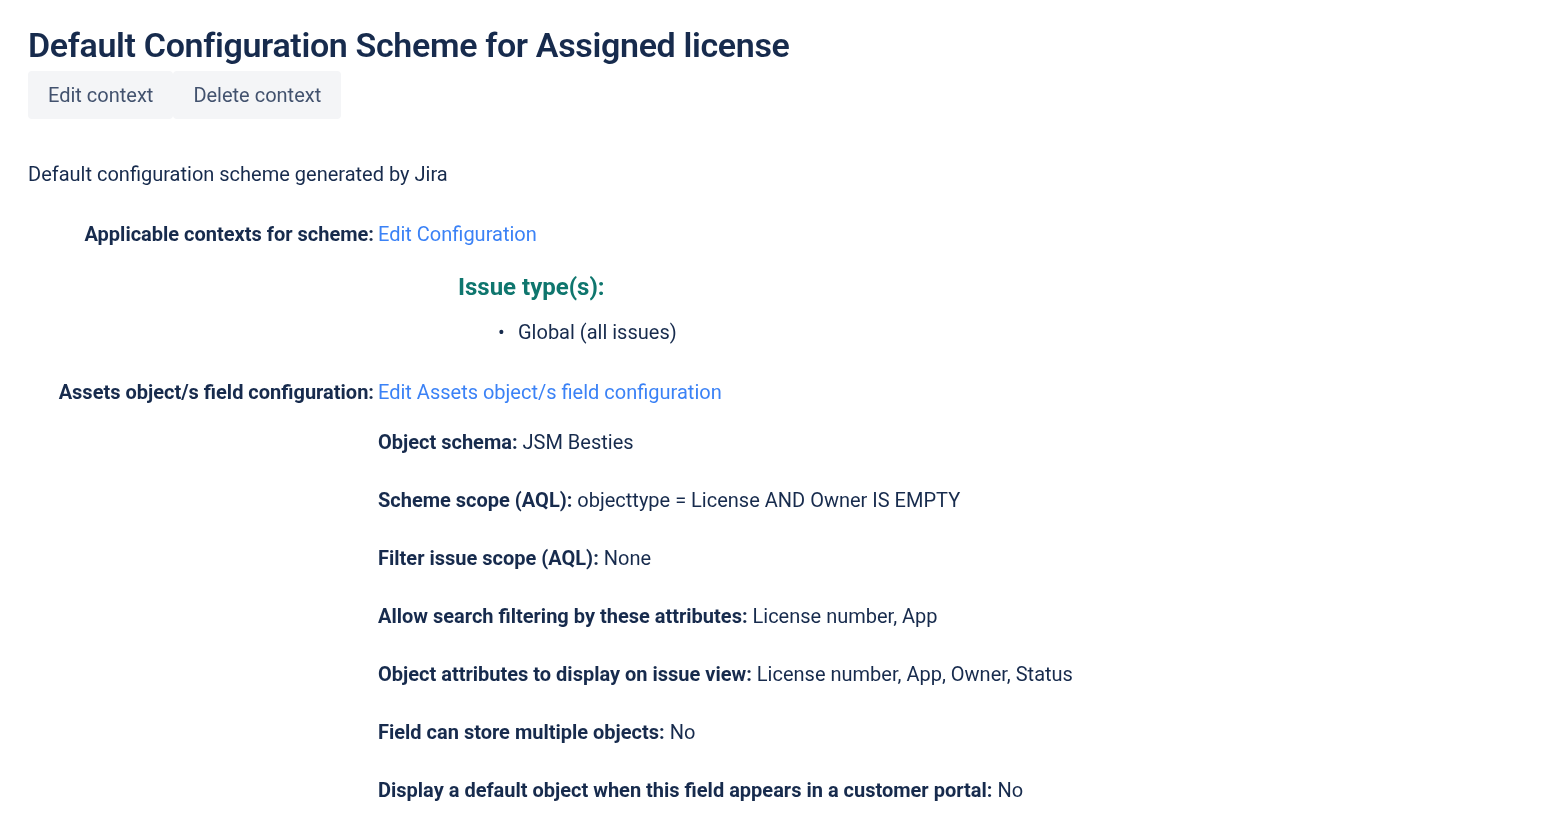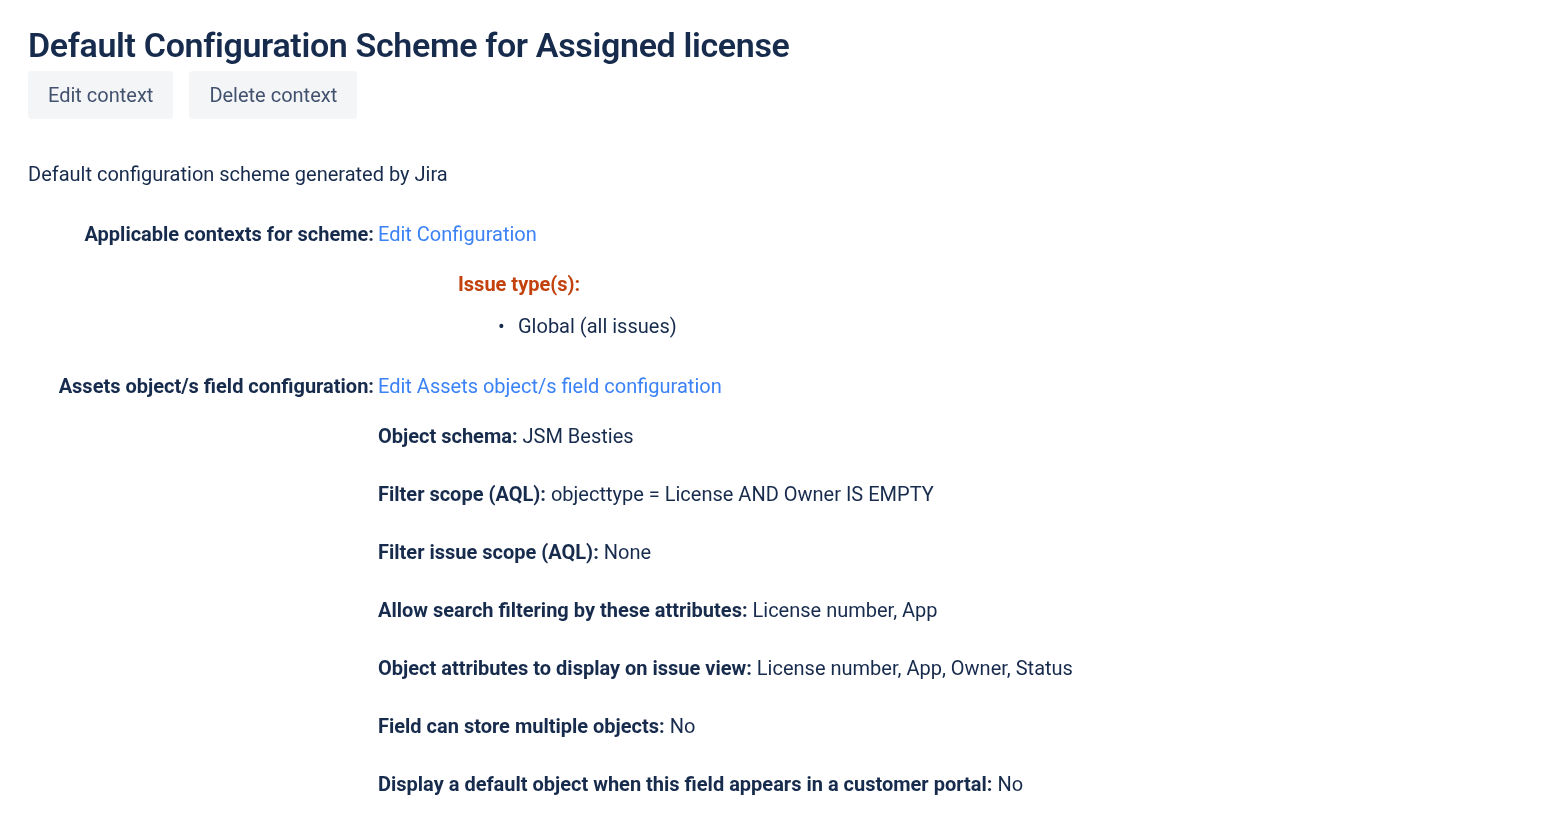--- a/index.html
+++ b/index.html
@@ -23,21 +23,21 @@
       flex-direction: column;
     }
     h1 {
       font-size: 34px;
       font-weight: 600;
       color: #172B4D;
       letter-spacing: -0.01em;
     }
     .button-group {
       display: flex;
-      gap: 16px;
+      gap: 0;
     }
     .btn {
       background: #F4F5F7;
       border: none;
       border-radius: 4px;
       padding: 12px 20px;
       font-size: 20px;
       color: #42526E;
       cursor: pointer;
       font-family: inherit;
@@ -72,22 +72,22 @@
       text-decoration: none;
       cursor: pointer;
       font-weight: 400;
     }
     .sub-section {
       margin-top: 20px;
       margin-left: 80px;
     }
     .sub-heading {
       font-weight: 700;
-      font-size: 20px;
-      color: #c2410c;
+      font-size: 24px;
+      color: #0f766e;
     }
     ul {
       list-style: none;
       margin-top: 12px;
       margin-left: 40px;
     }
     ul li {
       position: relative;
       padding-left: 20px;
       font-size: 20px;
@@ -143,21 +143,21 @@
   </div>
 </div>
 
 <div class="config-row second-row">
   <div class="config-label">Assets object/s field configuration:</div>
   <div class="config-value">
     <a class="link">Edit Assets object/s field configuration</a>
     <div class="detail-list">
 
     <div class="detail-item"><strong>Object schema:</strong><span class="val"> JSM Besties</span></div>
-        <div class="detail-item"><strong>Filter scope (AQL):</strong><span class="val"> objecttype = License AND Owner IS EMPTY</span></div>
+        <div class="detail-item"><strong>Scheme scope (AQL):</strong><span class="val"> objecttype = License AND Owner IS EMPTY</span></div>
         <div class="detail-item"><strong>Filter issue scope (AQL):</strong><span class="val"> None</span></div>
         <div class="detail-item"><strong>Allow search filtering by these attributes:</strong><span class="val"> License number, App</span></div>
         <div class="detail-item"><strong>Object attributes to display on issue view:</strong><span class="val"> License number, App, Owner, Status</span></div>
         <div class="detail-item"><strong>Field can store multiple objects:</strong><span class="val"> No</span></div>
         <div class="detail-item"><strong>Display a default object when this field appears in a customer portal:</strong><span class="val"> No</span></div>
       </div>
   </div>
 </div>
 
 </body></html>

